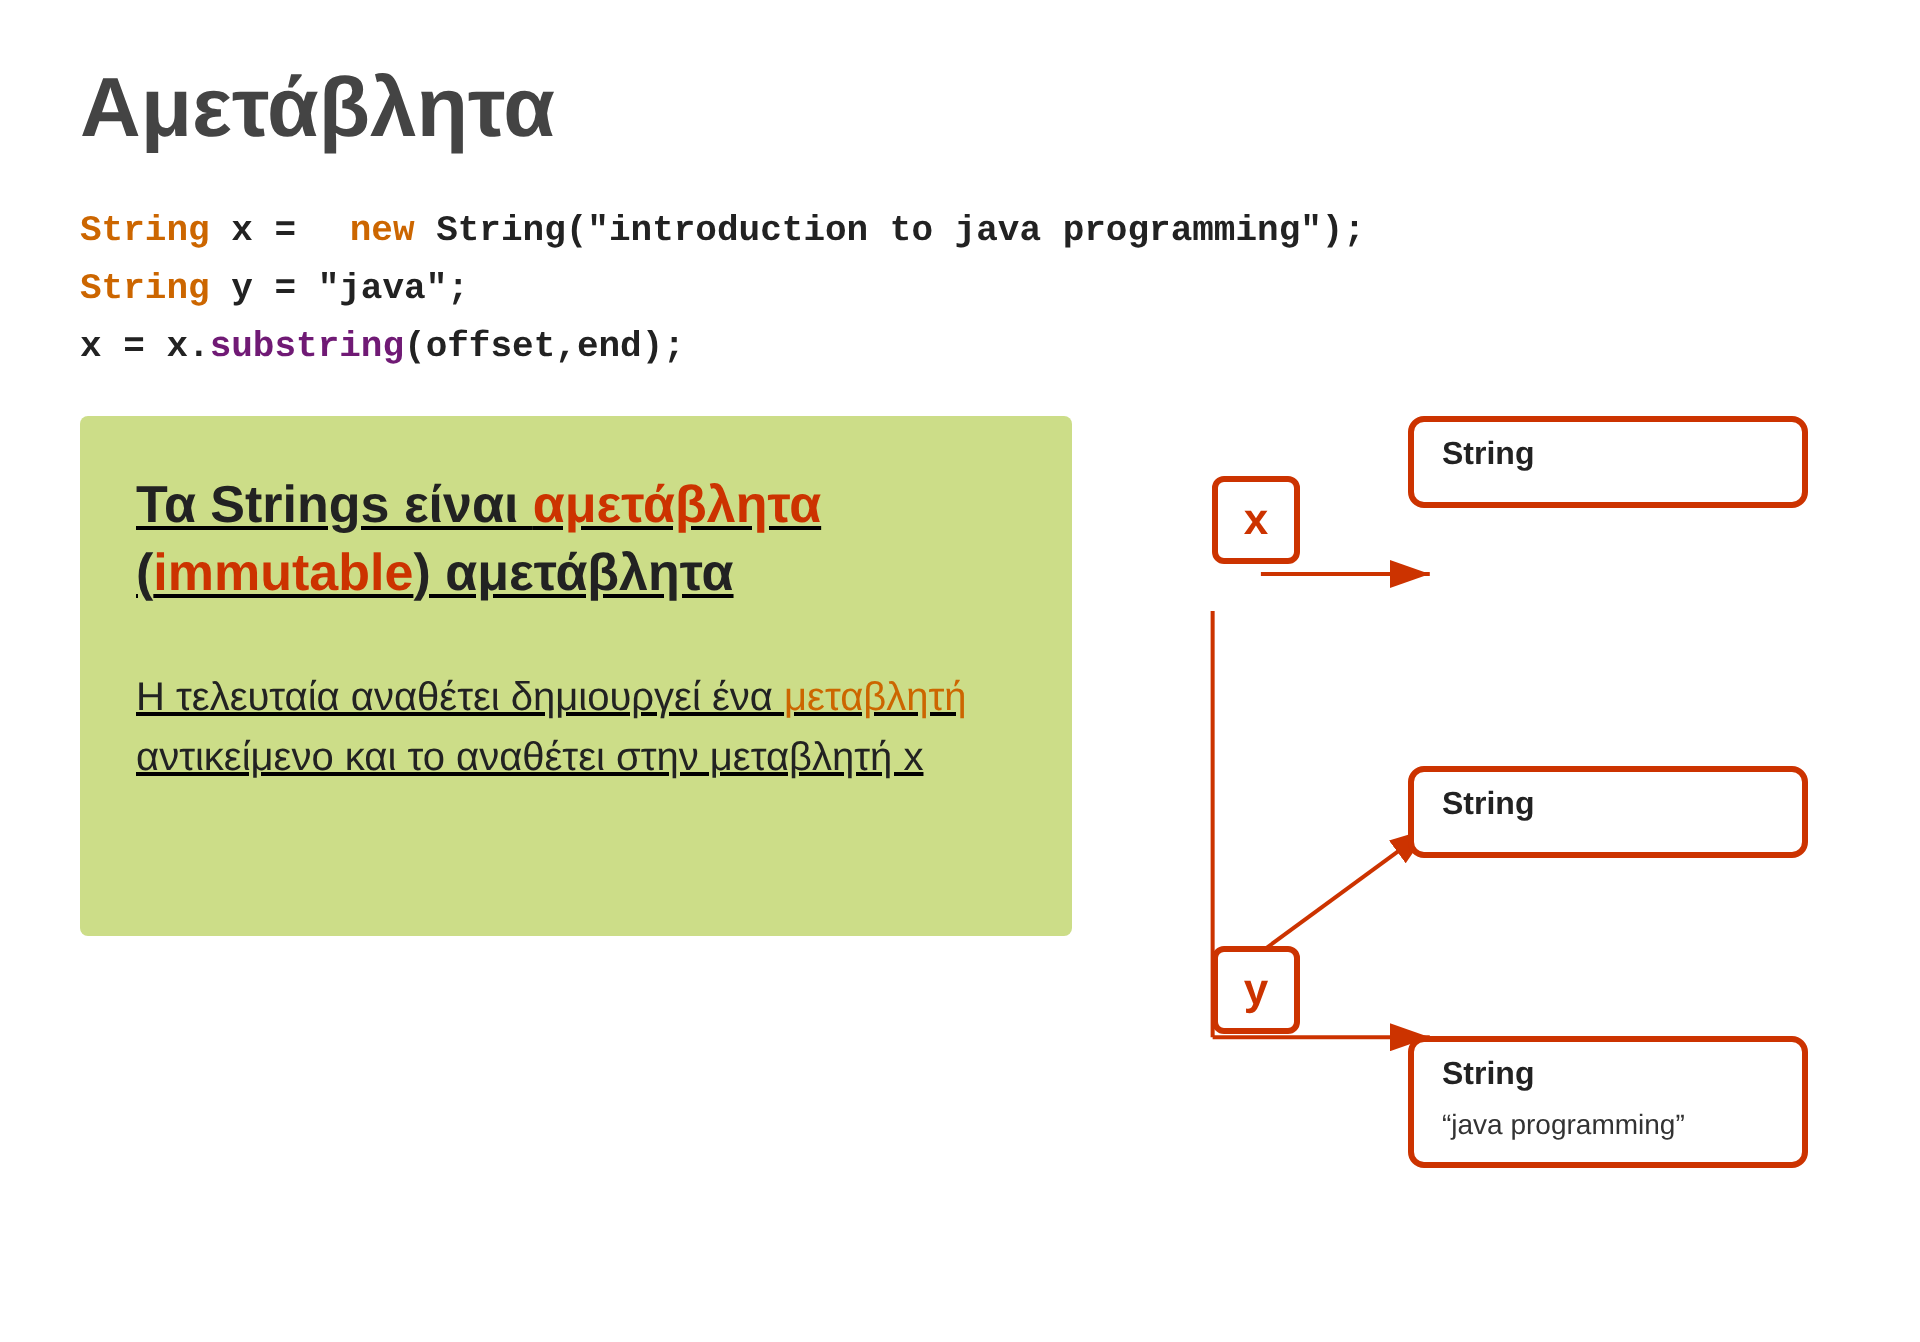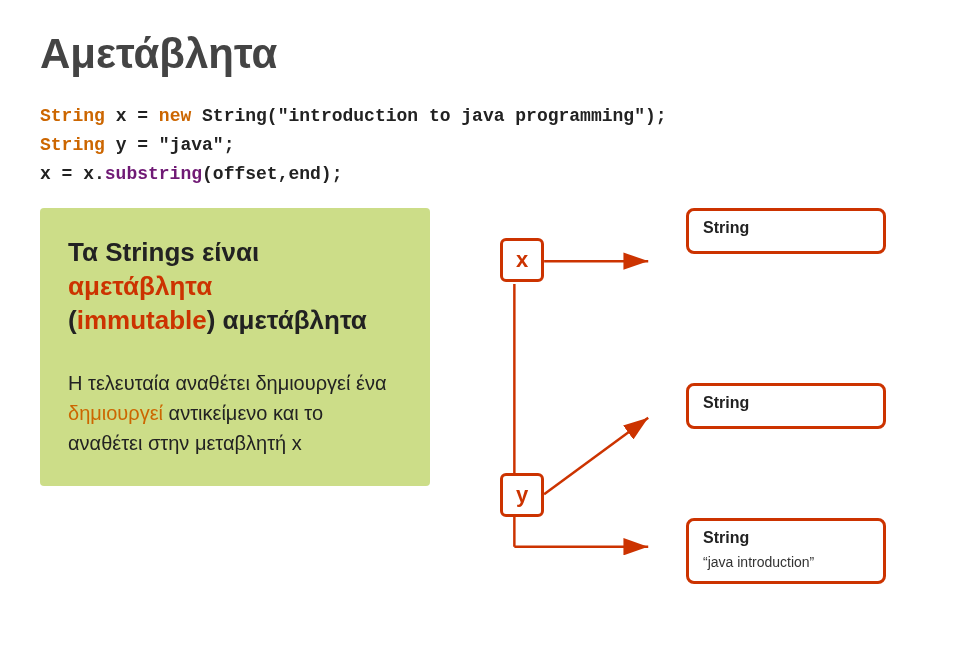--- a/index.html
+++ b/index.html
@@ -10,21 +10,21 @@
       height: 671px;
       overflow: hidden;
       position: relative;
     }
 
     .page {
       width: 960px;
       height: 671px;
       background: #ffffff;
       position: relative;
-      padding: 30px 54px 20px 40px;
+      padding: 30px 36px 20px 40px;
       border-radius: 11px;
     }
 
     
     .title {
       font-size: 42px;
       font-weight: bold;
       color: #444444;
       margin-bottom: 24px;
     }
@@ -32,40 +32,41 @@
     
     .code-block {
       font-family: 'Courier New', Courier, monospace;
       font-size: 18px;
       font-weight: bold;
       line-height: 1.6;
       margin-bottom: 20px;
       color: #222222;
     }
     .kw-string { color: #cc6600; }
-    .kw-new { color: #cc6600; }
+    .kw-new { color: #cc6600; margin-left: 16px; }
     .kw-method { color: #701a75; }
 
     
     .main-content {
       display: flex;
       flex-direction: row;
       align-items: flex-start;
       width: 100%;
       position: relative;
     }
 
     
     .left-panel {
       background: #ccdd88;
       border-radius: 4px;
       padding: 28px 30px 28px 28px;
-      width: 390px;
+      width: 496px;
       min-height: 260px;
       flex-shrink: 0;
+      text-decoration: underline;
     }
 
     .left-panel .main-text {
       font-size: 26px;
       font-weight: bold;
       color: #222222;
       margin-bottom: 30px;
       line-height: 1.3;
     }
 
@@ -190,21 +191,21 @@
 
   <div class="main-content">
 
     <div class="left-panel">
       <div class="main-text">
         <span>Τα Strings είναι </span><span class="highlight-red">αμετάβλητα</span>
         <br>
         <span>(</span><span class="highlight-red">immutable</span><span>) αμετάβλητα</span>
       </div>
       <div class="sub-text">
-        <span>Η τελευταία αναθέτει δημιουργεί ένα </span><span class="highlight-orange">δημιουργεί</span><span> αντικείμενο και το αναθέτει στην μεταβλητή x</span>
+        <span>Η τελευταία αναθέτει δημιουργεί ένα </span><span class="highlight-orange">μεταβλητή</span><span> αντικείμενο και το αναθέτει στην μεταβλητή x</span>
       </div>
     </div>
 
     <div class="right-diagram">
 
       <svg class="arrows-svg" viewBox="0 0 470 380" xmlns="http://www.w3.org/2000/svg">
         <defs>
           <marker id="arrowhead" markerWidth="10" markerHeight="7" refX="10" refY="3.5" orient="auto">
             <polygon points="0 0, 10 3.5, 0 7" fill="#cc3300"></polygon>
           </marker>
@@ -227,18 +228,18 @@
       <div class="string-box box-top">
         <div class="box-header">String</div>
       </div>
 
       <div class="string-box box-mid">
         <div class="box-header">String</div>
       </div>
 
       <div class="string-box box-bottom">
         <div class="box-header">String</div>
-        <div class="box-content">“java introduction”</div>
+        <div class="box-content">“java programming”</div>
       </div>
 
     </div>
   </div>
 </div>
 
 </body></html>

